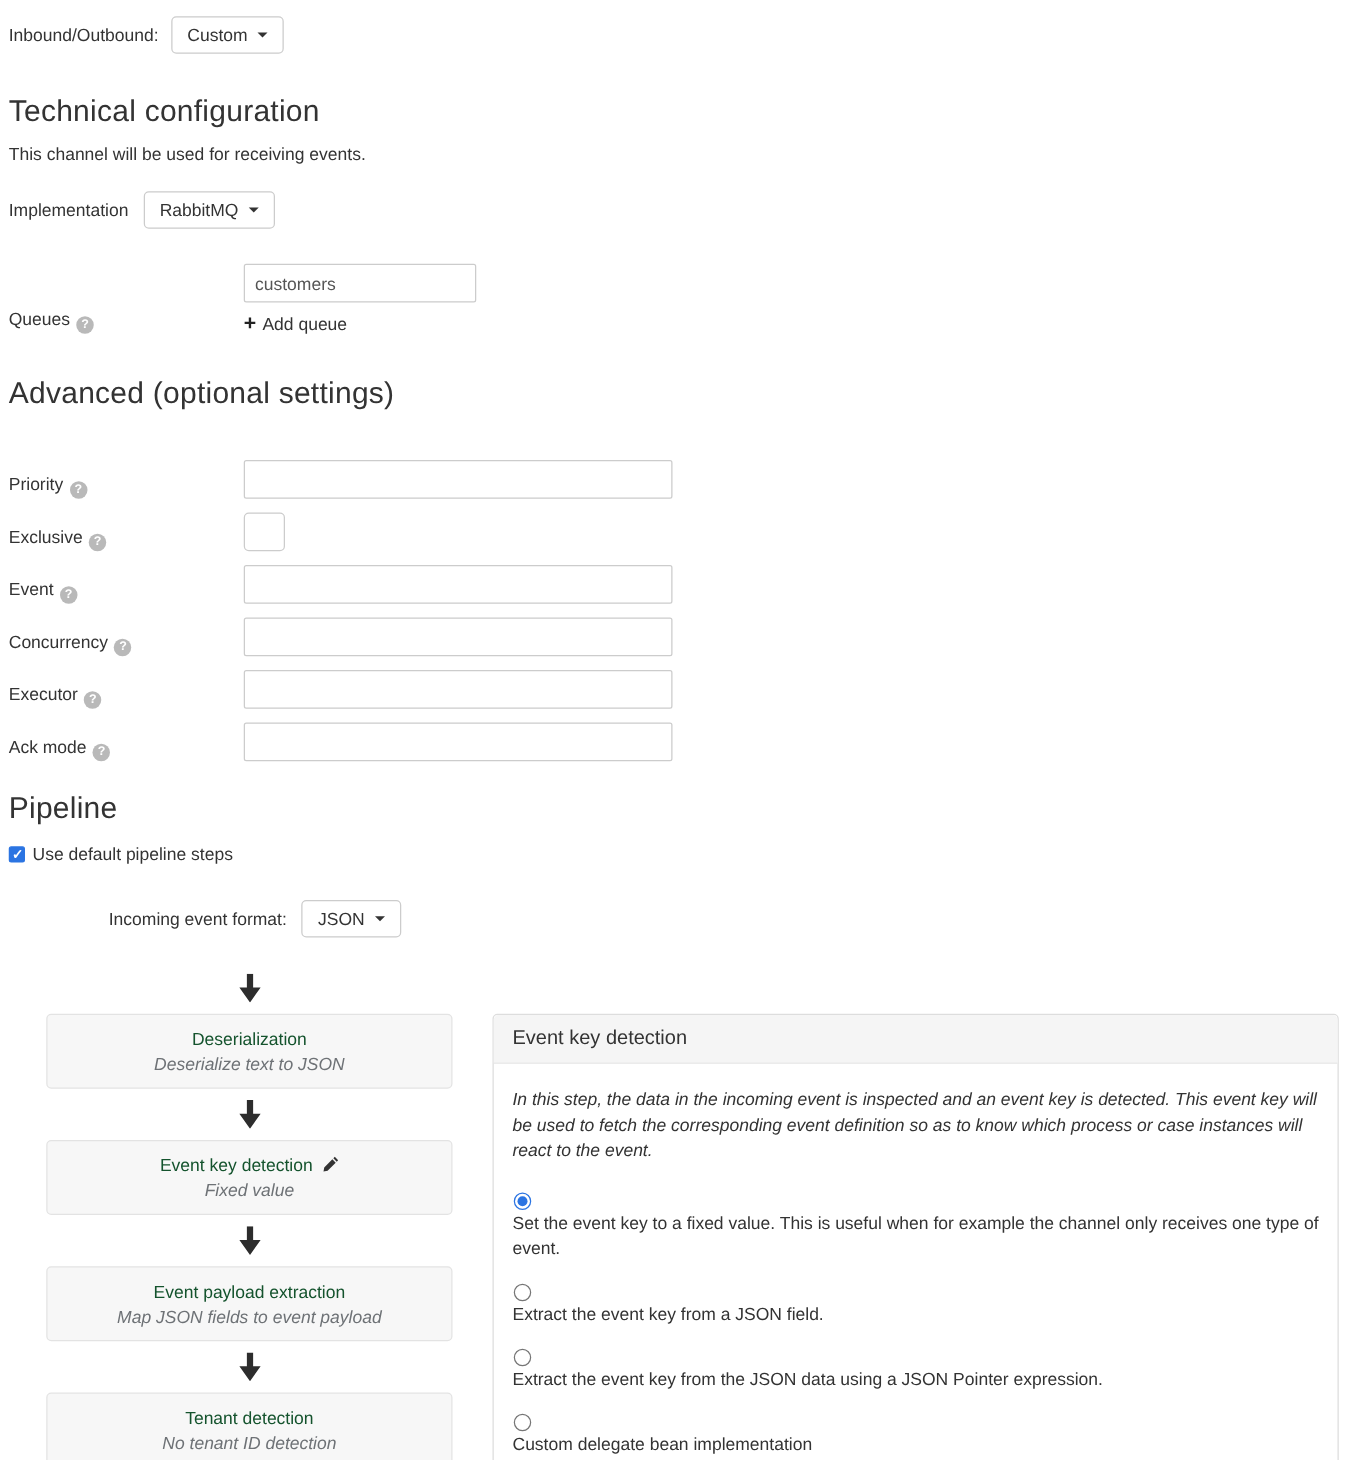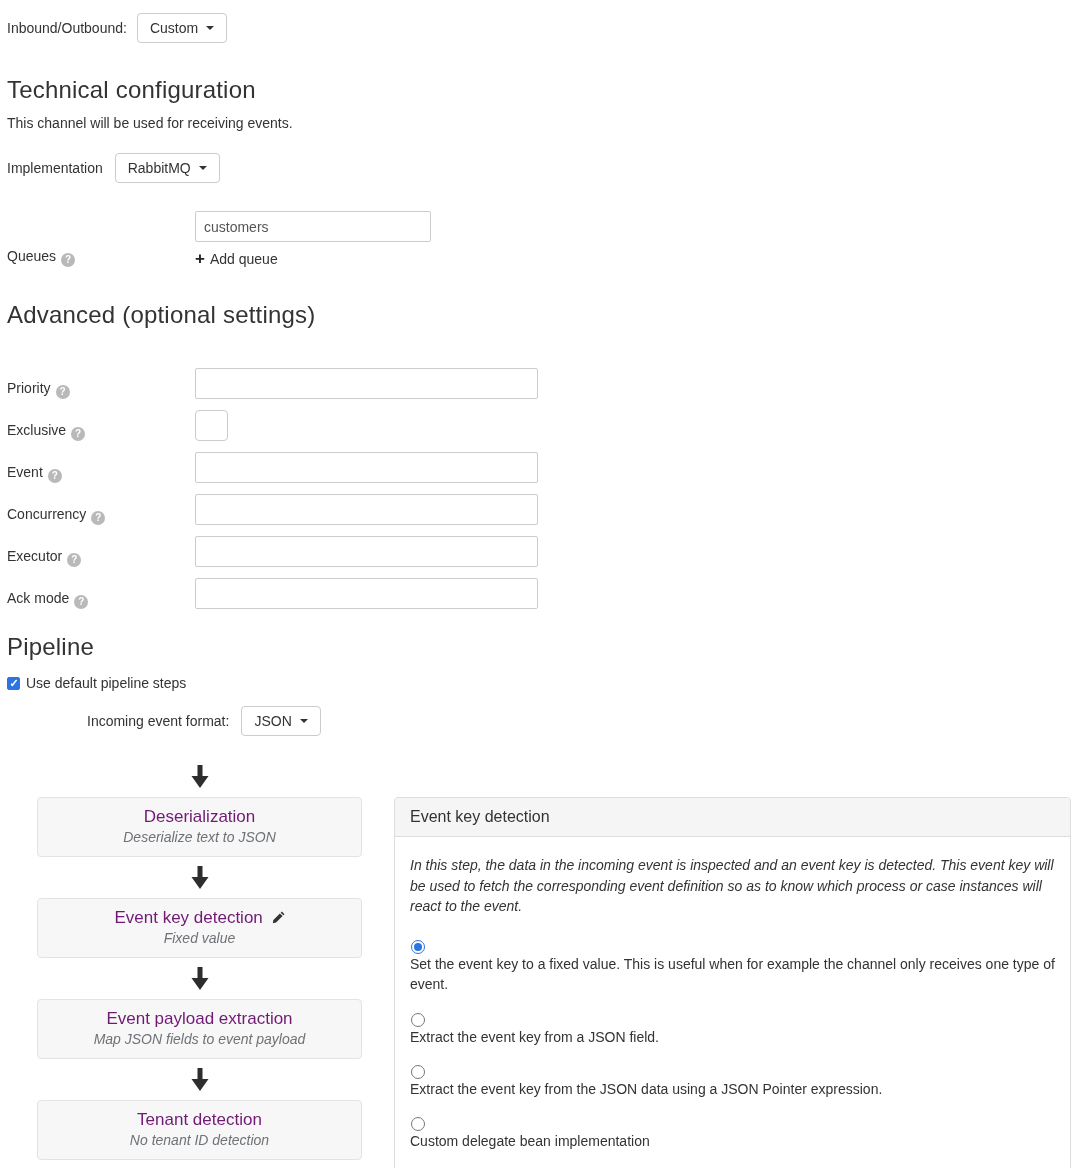--- a/index.html
+++ b/index.html
@@ -63,21 +63,21 @@
     color:#fff; font-size:11px; font-weight:bold;
   }
 
   
   .flow { display:flex; align-items:flex-start; margin-top:20px; }
   .flow-left { width:325px; margin-left:30px; display:flex; flex-direction:column; align-items:center; flex-shrink:0; }
   .step-box {
     width:100%; background:#f7f7f7; border:1px solid #e3e3e3; border-radius:4px;
     padding:9px 6px; text-align:center;
   }
-  .step-title { font-size:17px; color:#701a75; line-height:20px; }
+  .step-title { font-size:14px; color:#14532d; line-height:20px; }
   .step-sub { font-size:14px; font-style:italic; color:#6e7276; line-height:20px; }
   .arrow { margin:9px 0; height:23px; }
 
   .pencil { margin-left:4px; vertical-align:-1px; }
 
   
   .panel { flex:1; margin-left:32px; max-width:677px; border:1px solid #ddd; border-radius:4px; margin-top:41px; background:#fff; }
   .panel-head {
     background:#f5f5f5; border-bottom:1px solid #ddd; border-radius:4px 4px 0 0;
     padding:10px 15px; font-size:16px; color:#333;
@@ -120,21 +120,21 @@
     <span>RabbitMQ</span>
     <span class="caret"></span>
   </button>
 </div>
 
 <div class="form-row" style="margin-top:28px;">
   <div class="form-label">
     <span>Queues</span><span class="help">?</span>
   </div>
   <div>
-    <input class="txt" style="width: 236px;" value="customers">
+    <input class="txt" style="width: 186px;" value="customers">
     <div>
       <a class="add-link">
         <span class="plus">+</span>
         <span>Add queue</span>
       </a>
     </div>
   </div>
 </div>
 
 <h2 class="section" style="margin-top:34px; margin-bottom:39px;">Advanced (optional settings)</h2>
@@ -181,21 +181,21 @@
   <input class="txt" style="">
 </div>
 
 <h2 class="section" style="margin-top:24px;">Pipeline</h2>
 
 <label class="flexrow" style="margin-top:14px; cursor:pointer;">
   <span class="cb on"></span>
   <span>Use default pipeline steps</span>
 </label>
 
-<div class="flexrow" style="gap:12px; margin-top:15px; padding-left:80px;">
+<div class="flexrow" style="gap:12px; margin-top:29px; padding-left:80px;">
   <span>Incoming event format:</span>
   <button class="dd-btn">
     <span>JSON</span>
     <span class="caret"></span>
   </button>
 </div>
 
 <div class="flow">
 
   <div class="flow-left">

